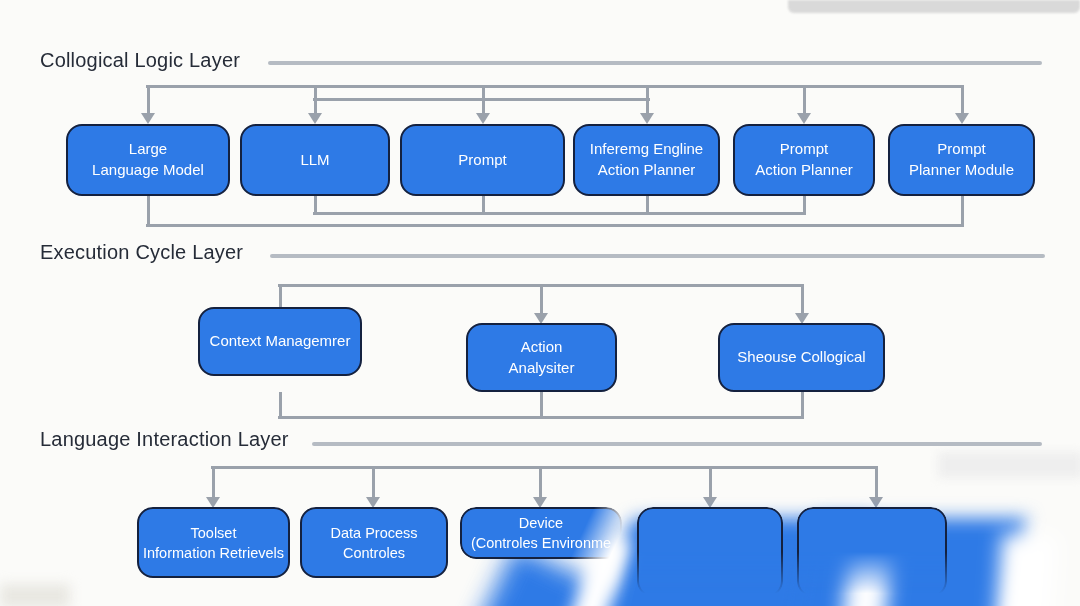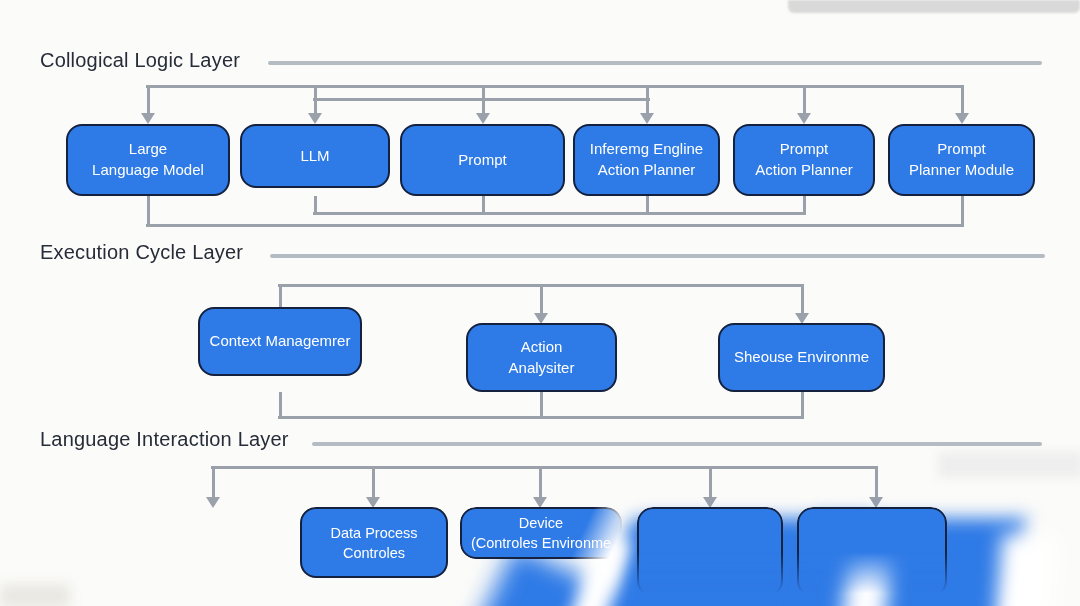--- a/index.html
+++ b/index.html
@@ -115,21 +115,21 @@
   <div class="smear" style="left:612px;top:518px;width:238px;height:150px;transform:skewX(-14deg);filter:blur(9px);"></div>
   <div class="smear" style="left:800px;top:518px;width:212px;height:150px;transform:skewX(-10deg);filter:blur(9px);"></div>
   <div class="streak" style="left:576px;top:535px;width:34px;height:135px;transform:rotate(18deg);filter:blur(8px);"></div>
   <div class="streak" style="left:845px;top:535px;width:42px;height:125px;transform:rotate(6deg);filter:blur(10px);"></div>
   <div class="streak" style="left:998px;top:535px;width:55px;height:125px;transform:rotate(4deg);filter:blur(10px);"></div>
 
   <div class="node" style="left:66px;top:124px;width:164px;height:72px">
     <span>Large</span>
     <span>Language Model</span>
   </div>
-  <div class="node" style="left:240px;top:124px;width:150px;height:64px">
+  <div class="node" style="left:240px;top:124px;width:150px;height:72px">
     <span>LLM</span>
   </div>
   <div class="node" style="left:400px;top:124px;width:165px;height:72px">
     <span>Prompt</span>
   </div>
   <div class="node" style="left:573px;top:124px;width:147px;height:72px">
     <span>Inferemg Engline</span>
     <span>Action Planner</span>
   </div>
   <div class="node" style="left:733px;top:124px;width:142px;height:72px">
@@ -142,23 +142,27 @@
   </div>
 
   <div class="node" style="left:198px;top:307px;width:164px;height:69px">
     <span>Context Managemrer</span>
   </div>
   <div class="node" style="left:466px;top:323px;width:151px;height:69px">
     <span>Action</span>
     <span>Analysiter</span>
   </div>
   <div class="node" style="left:718px;top:323px;width:167px;height:69px">
-    <span>Sheouse Environme</span>
+    <span>Sheouse Collogical</span>
   </div>
 
+  <div class="node row3" style="left:137px;top:507px;width:153px;height:71px">
+    <span>Toolset</span>
+    <span>Information Retrievels</span>
+  </div>
   <div class="node row3" style="left:300px;top:507px;width:148px;height:71px">
     <span>Data Process</span>
     <span>Controles</span>
   </div>
   <div class="node row3 fade-corner" style="left:460px;top:507px;width:162px;height:52px">
     <span>Device</span>
     <span>(Controles Environme</span>
   </div>
   <div class="node row3 fade-bottom" style="left:637px;top:507px;width:146px;height:90px"></div>
   <div class="node row3 fade-bottom" style="left:797px;top:507px;width:150px;height:90px"></div>

